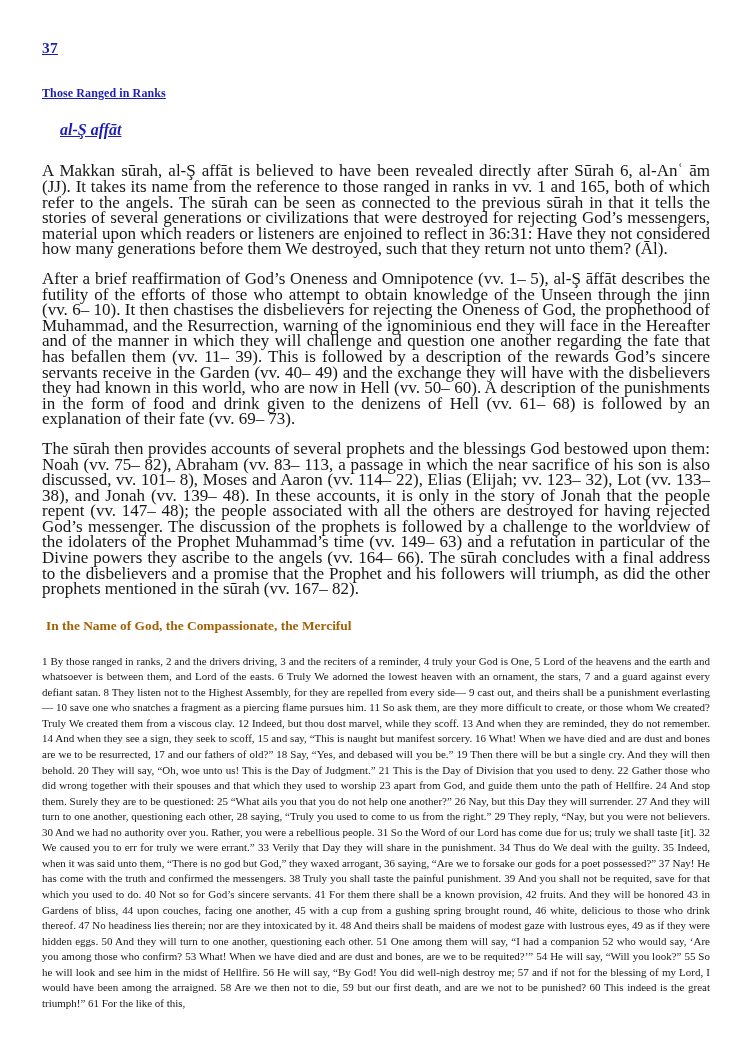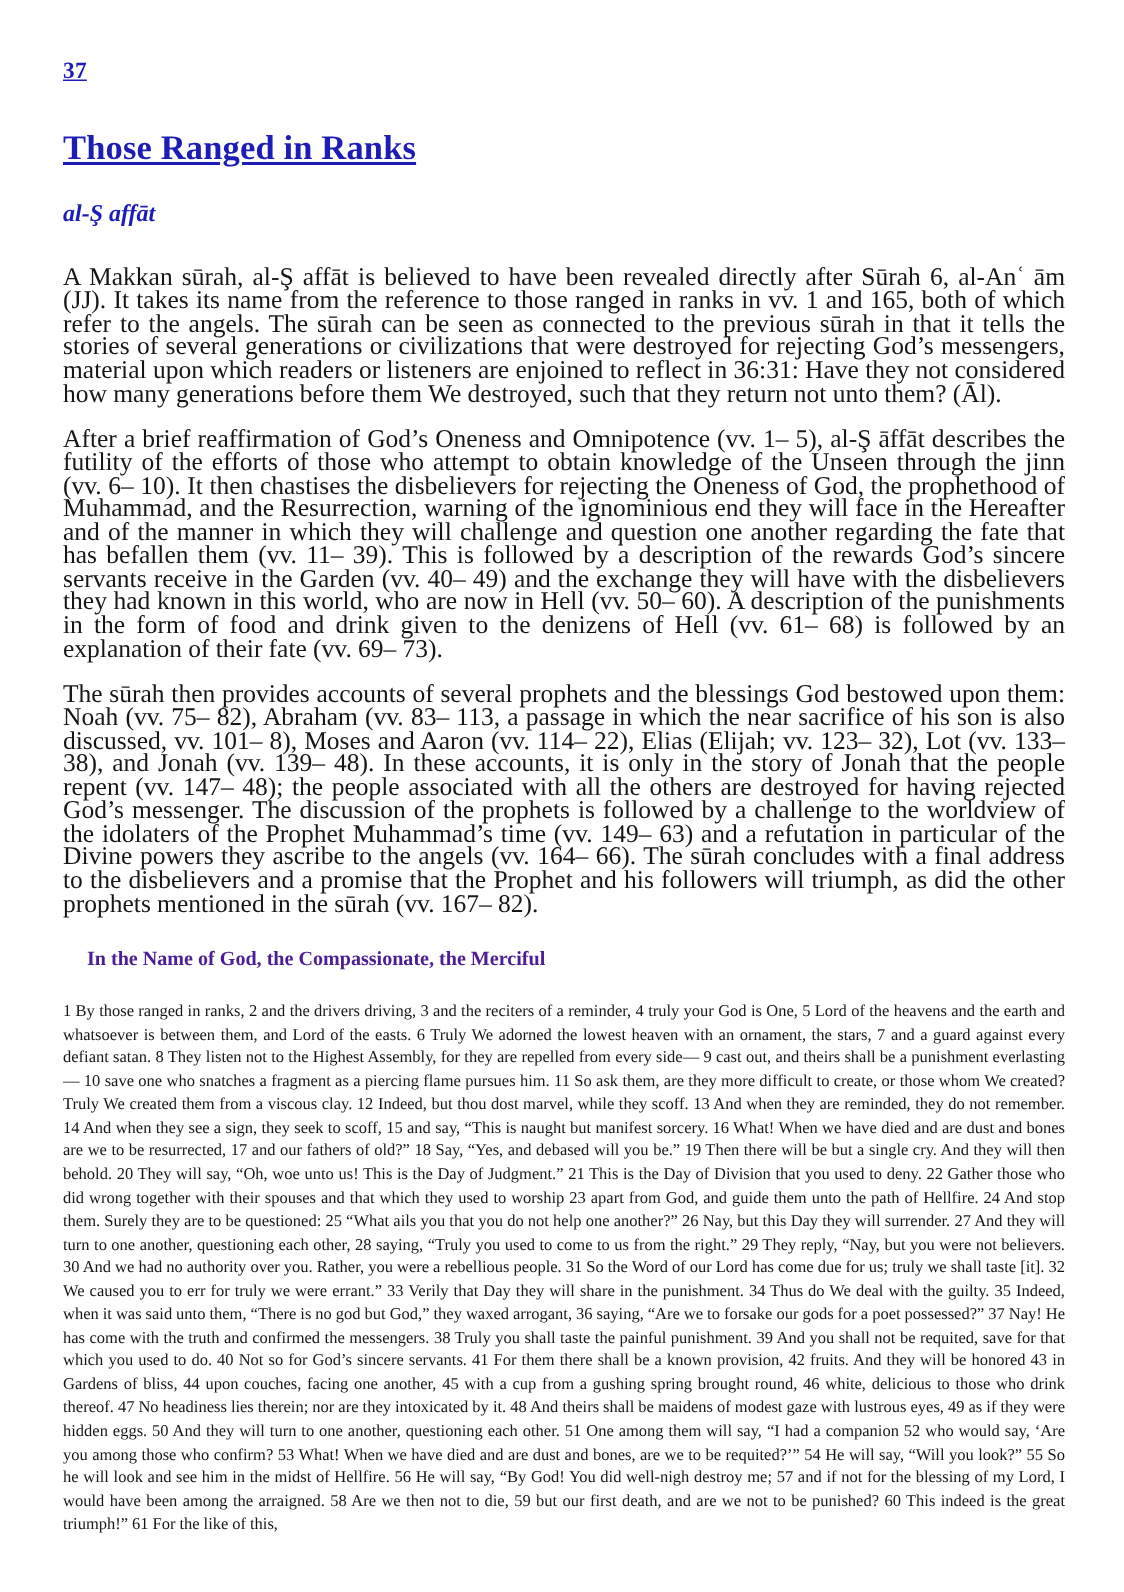--- a/index.html
+++ b/index.html
@@ -27,53 +27,55 @@
     font-weight: bold;
     color: #1d1db5;
     text-decoration: underline;
     display: inline-block;
     letter-spacing: 0.2px;
     margin: 0 0 2px 0;
     line-height: 1.5;
   }
   .heading-wrap { margin-top: 22px; }
   .surah-title {
-    font-size: 23px;
+    font-size: 12px;
     font-weight: bold;
     color: #1d1db5;
     text-decoration: underline;
     display: inline-block;
     line-height: 1.4;
     letter-spacing: 0.1px;
     text-align: center;
   }
   .transliteration-wrap { margin-top: 17px; margin-bottom: 22px; }
   .surah-transliteration {
     font-size: 16px;
     font-weight: bold;
     font-style: italic;
     color: #1d1db5;
+    text-decoration: underline;
     display: inline-block;
     line-height: 1.4;
+    margin-left: 18px;
   }
   .intro-para {
     font-size: 17px;
     line-height: 15.55px;
     text-align: justify;
     text-justify: inter-word;
     margin: 0 0 14.5px 0;
     color: #161616;
     word-spacing: -0.1px;
   }
   .basmala {
     font-size: 13.4px;
     font-weight: bold;
-    margin: 20px 0 19px 16px;
+    margin: 20px 0 19px 4px;
     line-height: 1.35;
-    color: #4c1d95;
+    color: #a16207;
   }
   .verses {
     font-size: 11px;
     line-height: 15.55px;
     text-align: justify;
     text-justify: inter-word;
     margin: 0;
     color: #161616;
     word-spacing: -0.1px;
   }

